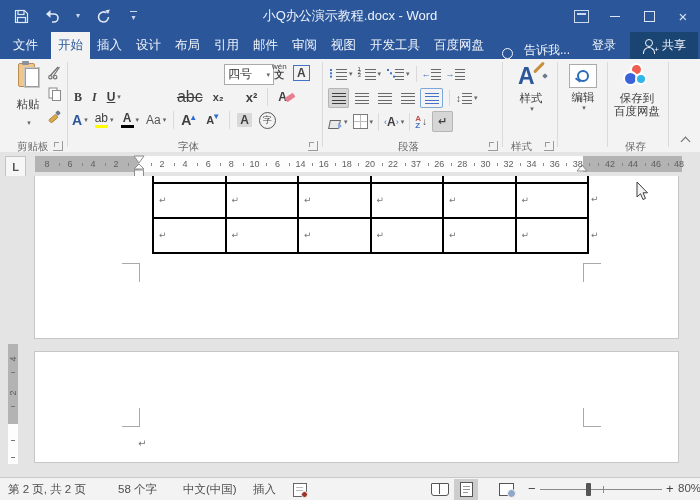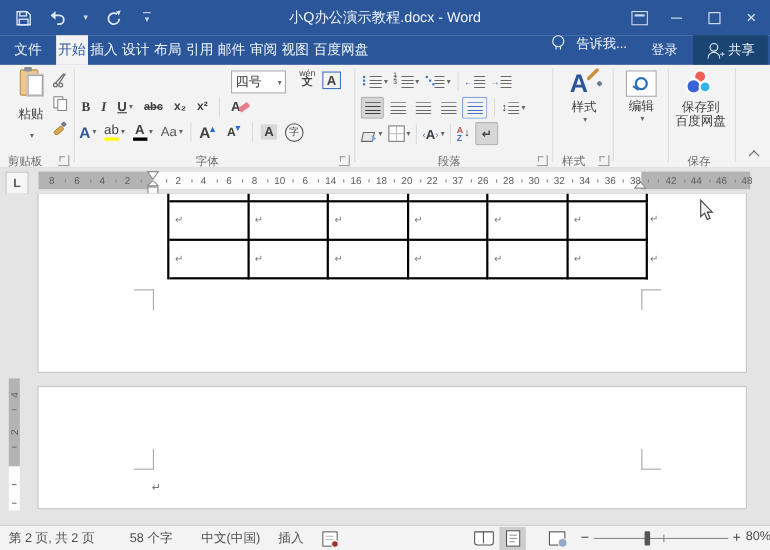--- a/index.html
+++ b/index.html
@@ -17,25 +17,25 @@
   .win-title{position:absolute;left:0;right:0;top:0;height:32px;display:flex;align-items:center;justify-content:center;
              font-size:13px;color:#eef3fc;pointer-events:none;}
   .winctrls{position:absolute;right:0;top:0;height:32px;display:flex;align-items:stretch;}
   .wbtn{width:34px;display:flex;align-items:center;justify-content:center;color:#dbe5f5;font-size:13px;}
   .ribopts{width:13px;height:11px;border:1px solid #cdd9ee;position:relative;}
   .ribopts:after{content:"";position:absolute;left:2px;right:2px;top:2px;height:2px;background:#cdd9ee;}
   .minglyph{width:10px;height:1px;background:#dbe5f5;}
   .maxglyph{width:9px;height:9px;border:1px solid #dbe5f5;}
   
   .tabbar{position:absolute;left:0;top:32px;width:700px;height:27px;background:#2b579a;display:flex;align-items:stretch;color:#f0f4fb;}
-  .tab{padding:0 2px;display:flex;align-items:center;font-size:12.5px;white-space:nowrap;}
+  .tab{padding:0 7px;display:flex;align-items:center;font-size:12.5px;white-space:nowrap;}
   .tab.file{padding:0 13px;}
   .tab.active{background:#f3f3f3;color:#2b579a;}
   .tab-right{margin-left:auto;display:flex;align-items:stretch;}
-  .tellme{display:flex;align-items:flex-start;gap:11px;padding:0 10px;}
+  .tellme{display:flex;align-items:flex-end;gap:11px;padding:0 10px;}
   .bulb{width:9px;height:9px;border:1px solid #f0f4fb;border-radius:50%;position:relative;}
   .bulb:after{content:"";position:absolute;left:2.5px;top:9px;width:3px;height:3px;border-left:1px solid #f0f4fb;border-right:1px solid #f0f4fb;}
   .signin{display:flex;align-items:center;padding:0 12px;}
   .share{display:flex;align-items:center;gap:6px;background:#1a4572;padding:0 12px;margin:0 2px;}
   .person{width:14px;height:14px;position:relative;}
   .person .head{position:absolute;left:3px;top:0;width:6px;height:6px;border:1px solid #f0f4fb;border-radius:50%;}
   .person .body{position:absolute;left:1px;top:8px;width:10px;height:6px;border:1px solid #f0f4fb;border-bottom:none;border-radius:6px 6px 0 0;}
   .person .plus{position:absolute;right:-3px;bottom:-1px;font-size:8px;color:#f0f4fb;line-height:1;}
   
   .ribbon{position:absolute;left:0;top:59px;width:700px;height:93px;background:#f3f3f3;border-bottom:1px solid #c9c9c9;}
@@ -52,21 +52,21 @@
   .combo .dd{margin-left:auto;}
   
   .clipart{width:20px;height:25px;position:relative;}
   .clipart .board{position:absolute;left:0;top:1px;width:15px;height:22px;background:#efc78c;border:1px solid #b98d4f;border-radius:2px;}
   .clipart .clipt{position:absolute;left:4px;top:-1px;width:7px;height:4px;background:#8d9099;border-radius:1px;}
   .clipart .page{position:absolute;left:7px;top:6px;width:12px;height:17px;background:#fff;border:1px solid #9a9a9a;}
   .bigbtn{position:absolute;display:flex;flex-direction:column;align-items:center;}
   .bigbtn .blabel{font-size:11.5px;color:#3f3f3f;margin-top:3px;line-height:13px;text-align:center;}
   
   .under{text-decoration:underline;}
-  .strike{text-decoration:line-through;font-weight:bold;font-size:10px;}
+  .strike{text-decoration:line-through;font-weight:normal;font-size:16px;margin-left:46px;}
   .colorbar{display:flex;flex-direction:column;align-items:center;line-height:11px;}
   .colorbar .bar{width:13px;height:3px;margin-top:1px;}
   .effa{color:#2b579a;font-size:14px;font-weight:bold;}
   .szarrow{font-size:8px;color:#2b6cd4;position:relative;top:-5px;left:-2px;}
   .graychip{background:#d9d9d9;padding:0 3px;border-radius:1px;}
   .circ{width:15px;height:15px;border:1px solid #555;border-radius:50%;display:inline-flex;align-items:center;justify-content:center;font-size:9px;color:#444;}
   .phon{display:flex;flex-direction:column;align-items:center;line-height:8px;font-size:8px;color:#444;}
   .phon .hz{font-size:10px;font-weight:bold;}
   .abox{border:1px solid #4472c4;padding:0 3px;font-weight:bold;color:#444;}
   
@@ -204,20 +204,21 @@
   <div class="tab file">文件</div>
   <div style="display:flex;align-items:stretch;">
       <div class="tab active">开始</div>
       <div class="tab">插入</div>
       <div class="tab">设计</div>
       <div class="tab">布局</div>
       <div class="tab">引用</div>
       <div class="tab">邮件</div>
       <div class="tab">审阅</div>
       <div class="tab">视图</div>
+      <div class="tab">开发工具</div>
       <div class="tab">百度网盘</div>
     </div>
   <div class="tab-right">
     <div class="tellme">
       <span class="bulb"></span>
       <span>告诉我...</span>
     </div>
     <div class="signin">登录</div>
     <div class="share">
       <span class="person">
@@ -253,44 +254,44 @@
         <rect x="1" y="1" width="8" height="10" fill="#fff" stroke="#8a8a8a"></rect>
         <rect x="4.5" y="3.5" width="8" height="10" fill="#fff" stroke="#8a8a8a"></rect>
       </svg>
   </span>
   <span class="abs" style="left:48px;top:50px;">
     <svg width="14" height="14" viewBox="0 0 14 14">
         <rect x="1" y="8" width="9" height="4" rx="1" transform="rotate(-40 5 10)" fill="#d9a84e" stroke="#a87d2e" stroke-width="0.8"></rect>
         <rect x="8" y="2" width="4" height="4" rx="1" transform="rotate(-40 10 4)" fill="#6b7b8d"></rect>
       </svg>
   </span>
-  <div class="gfoot" style="left:7px;">剪贴板</div>
+  <div class="gfoot" style="left:17px;">剪贴板</div>
   <span class="launcher" style="left:53px;"></span>
   <div class="gsep" style="left:67px;"></div>
 
-  <div class="combo abs" style="left:210px;top:5px;width:42px;justify-content:space-between;">
+  <div class="combo abs" style="left:224px;top:5px;width:42px;justify-content:space-between;">
     <span>四号</span>
       <span class="dd">▾</span>
   </div>
   <span class="abs phon" style="left:272px;top:4px;">
     <span>wén</span>
     <span class="hz">文</span>
   </span>
   <span class="abs abox" style="left:293px;top:6px;">A</span>
 
   <div class="abs" style="left:74px;top:29px;display:flex;align-items:center;gap:10px;">
     <span class="letter" style="font-family:'Liberation Serif',serif;">B</span>
     <span class="letter" style="font-style:italic;font-family:'Liberation Serif',serif;">I</span>
     <span style="display:flex;align-items:center;">
         <span class="letter under">U</span>
         <span class="dd">▾</span>
       </span>
     <span class="letter strike">abc</span>
     <span class="letter" style="font-size:11px;">x₂</span>
-    <span class="letter" style="font-size:11px;">x²</span>
+    <span class="letter" style="font-size:13px;margin-left:12px;">x²</span>
     <span style="width:1px;height:18px;background:#dadada;"></span>
     <span style="position:relative;">
       <span class="letter">A</span>
       <span style="position:absolute;left:7px;top:5px;width:10px;height:5px;background:#e87f91;border-radius:1px;transform:rotate(-35deg);"></span>
     </span>
   </div>
 
   <div class="abs" style="left:72px;top:52px;display:flex;align-items:center;gap:7px;">
     <span style="display:flex;align-items:center;">
         <span class="effa">A</span>

